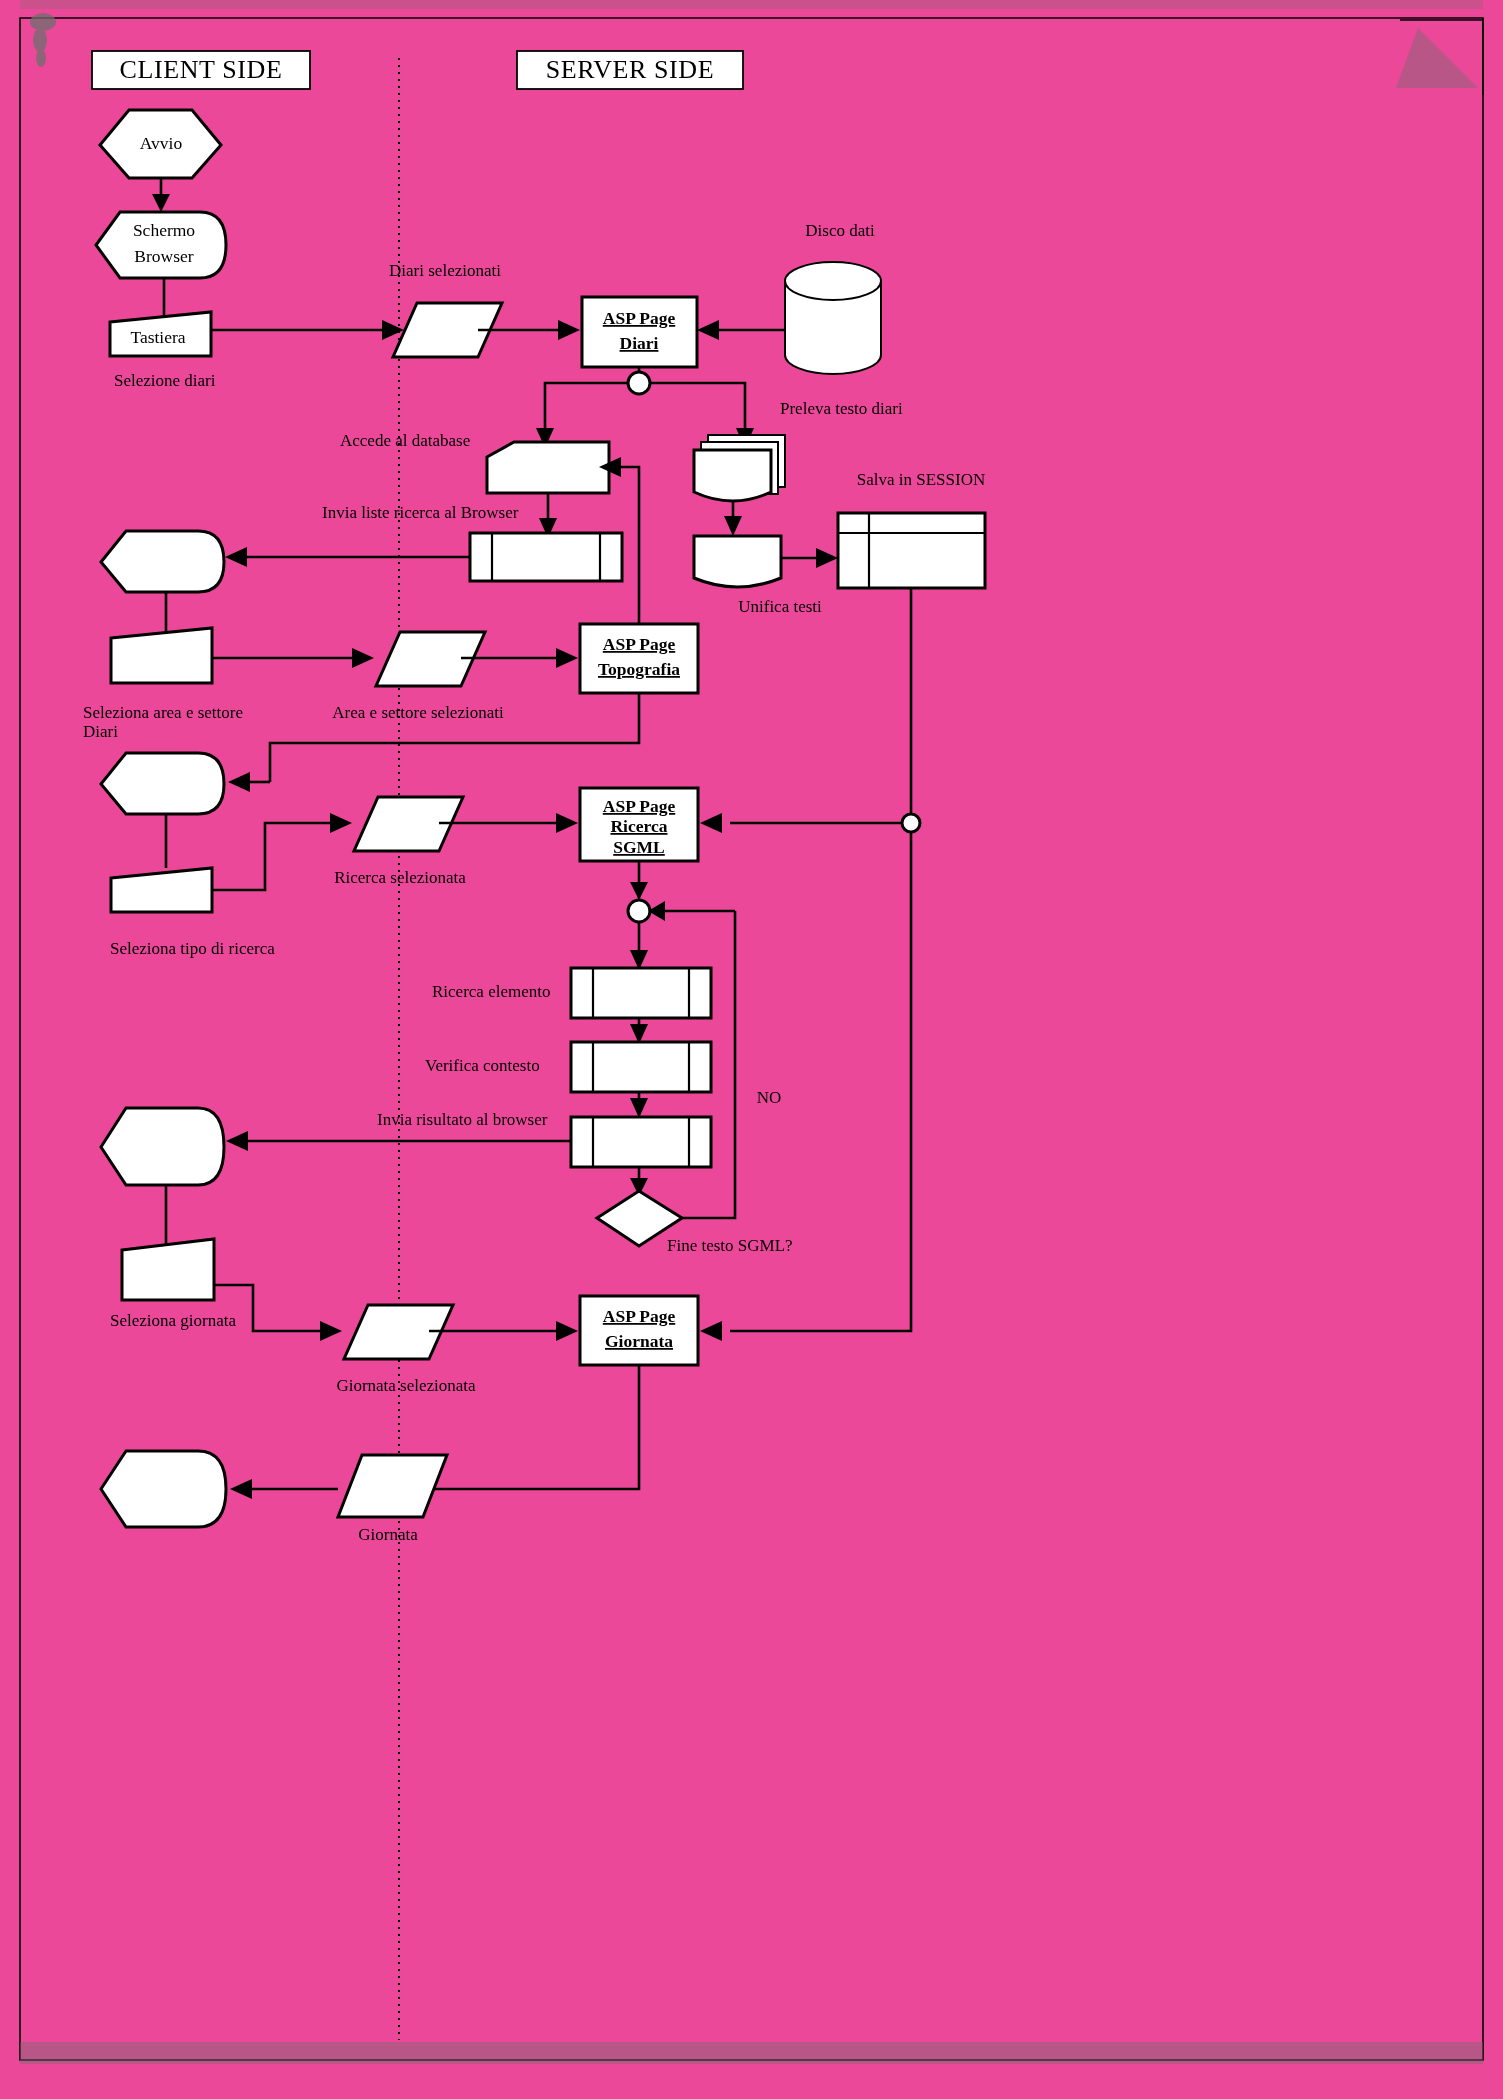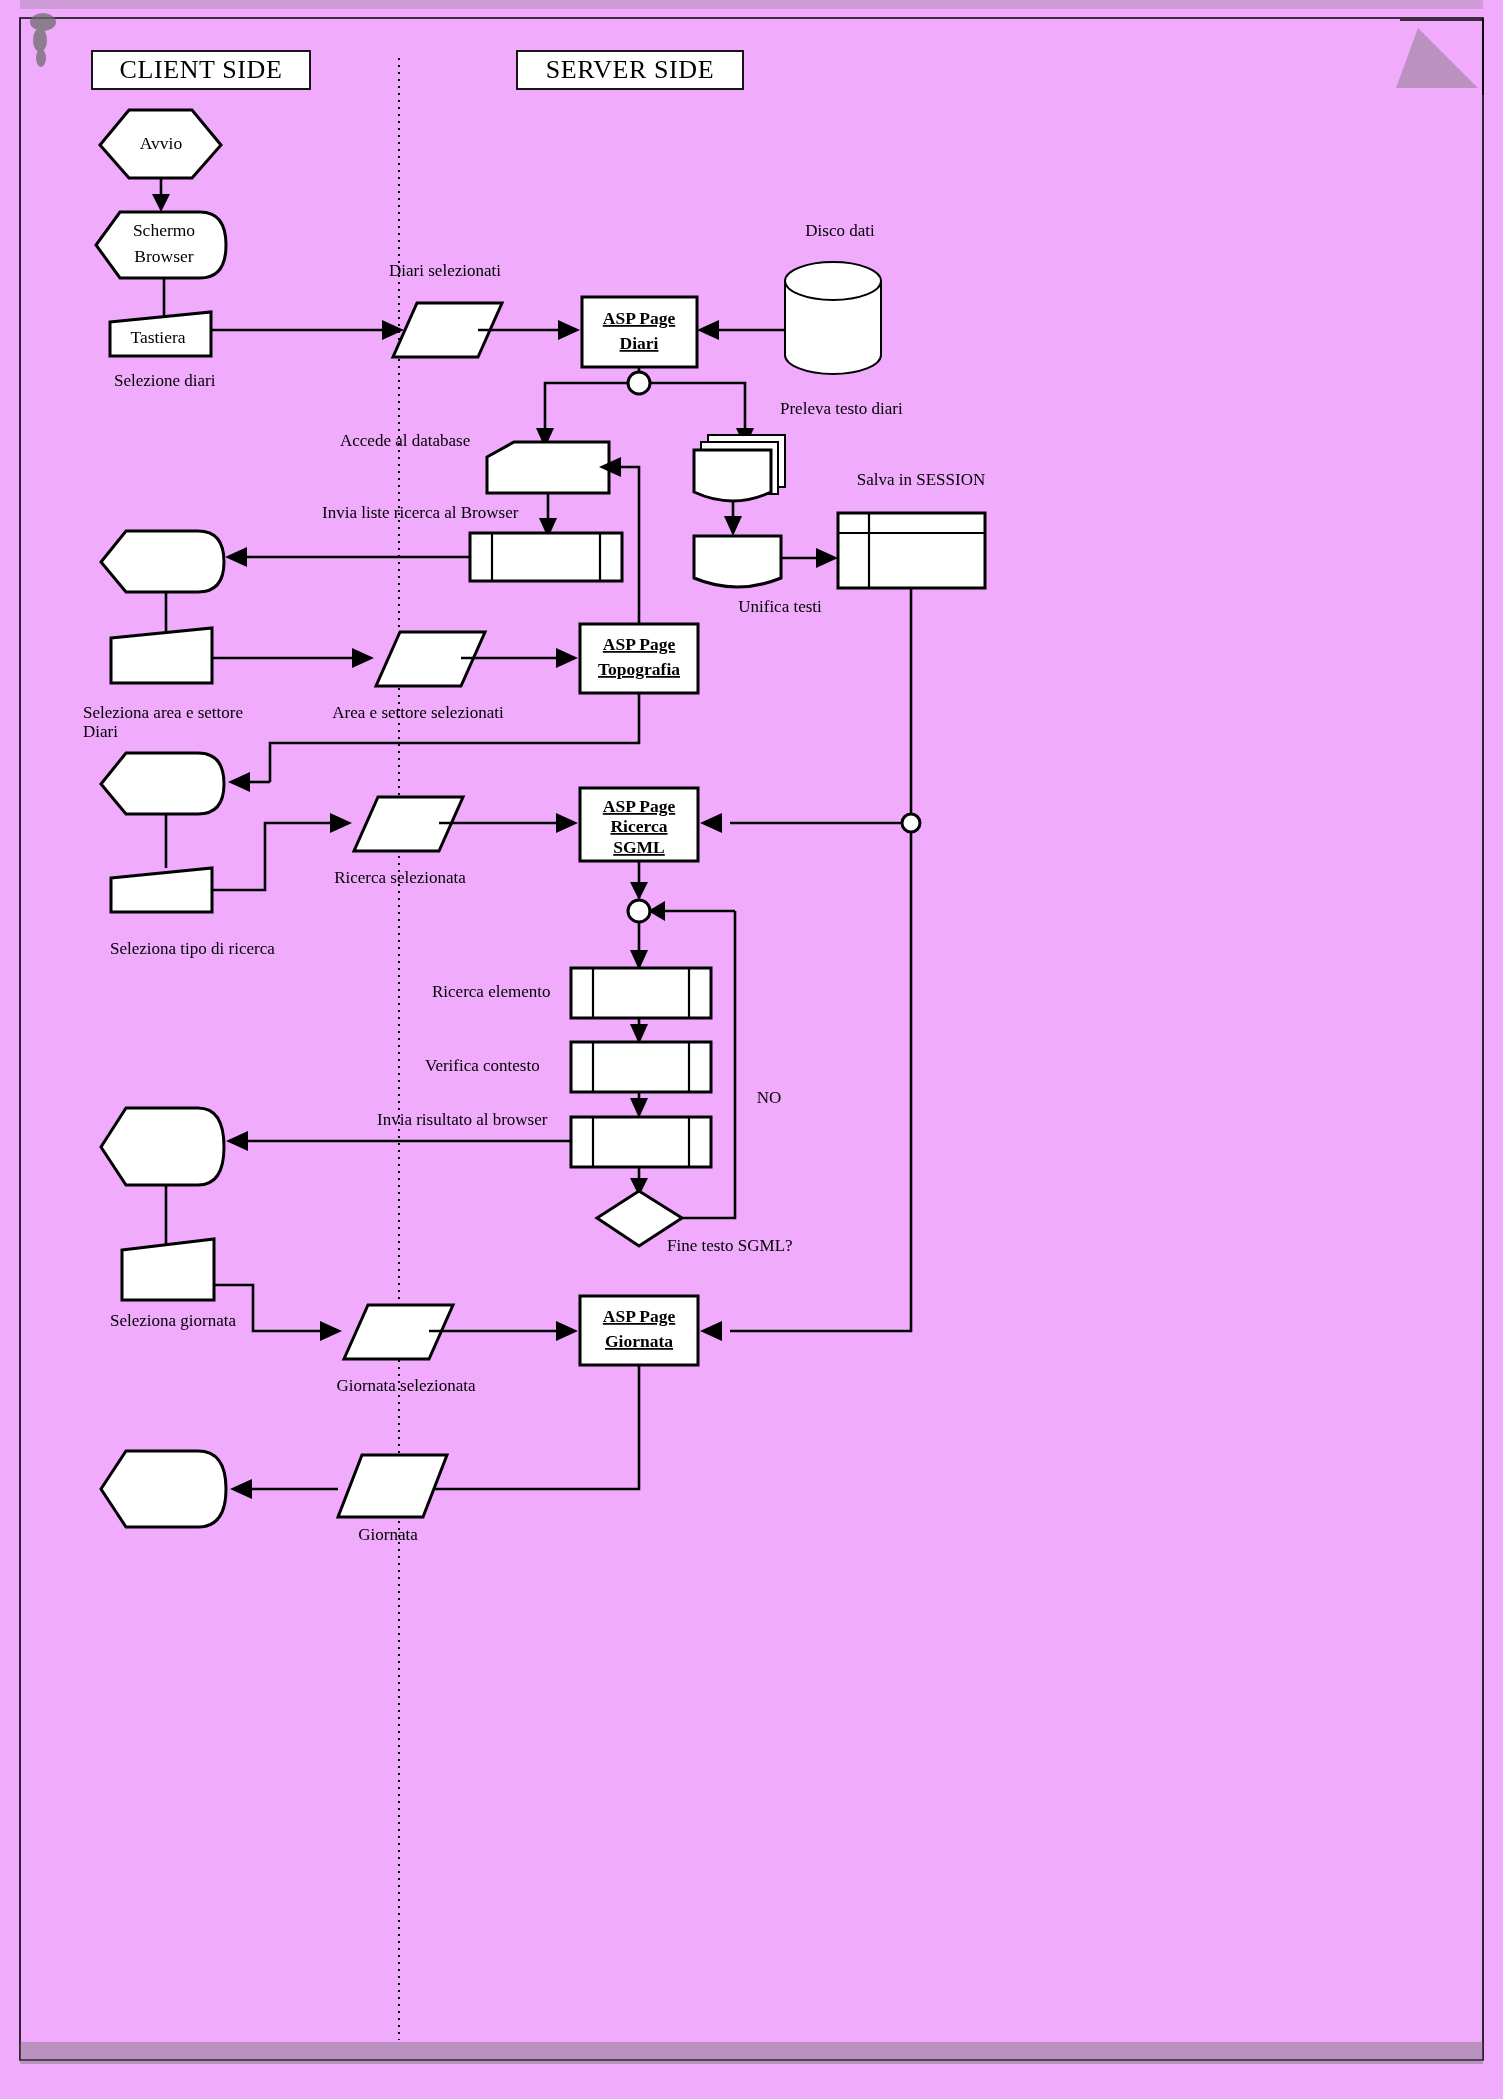--- a/index.html
+++ b/index.html
@@ -7,21 +7,21 @@
     padding: 0;
     background: #ffffff;
   }
   body {
     font-family: "Liberation Serif", "DejaVu Serif", serif;
   }
   #page {
     position: relative;
     width: 1503px;
     height: 2099px;
-    background: #f0abfc;
+    background: #ec4899;
     overflow: hidden;
   }
   svg.flow {
     display: block;
     width: 1503px;
     height: 2099px;
   }
   .shape {
     fill: #ffffff;
     stroke: #000000;

